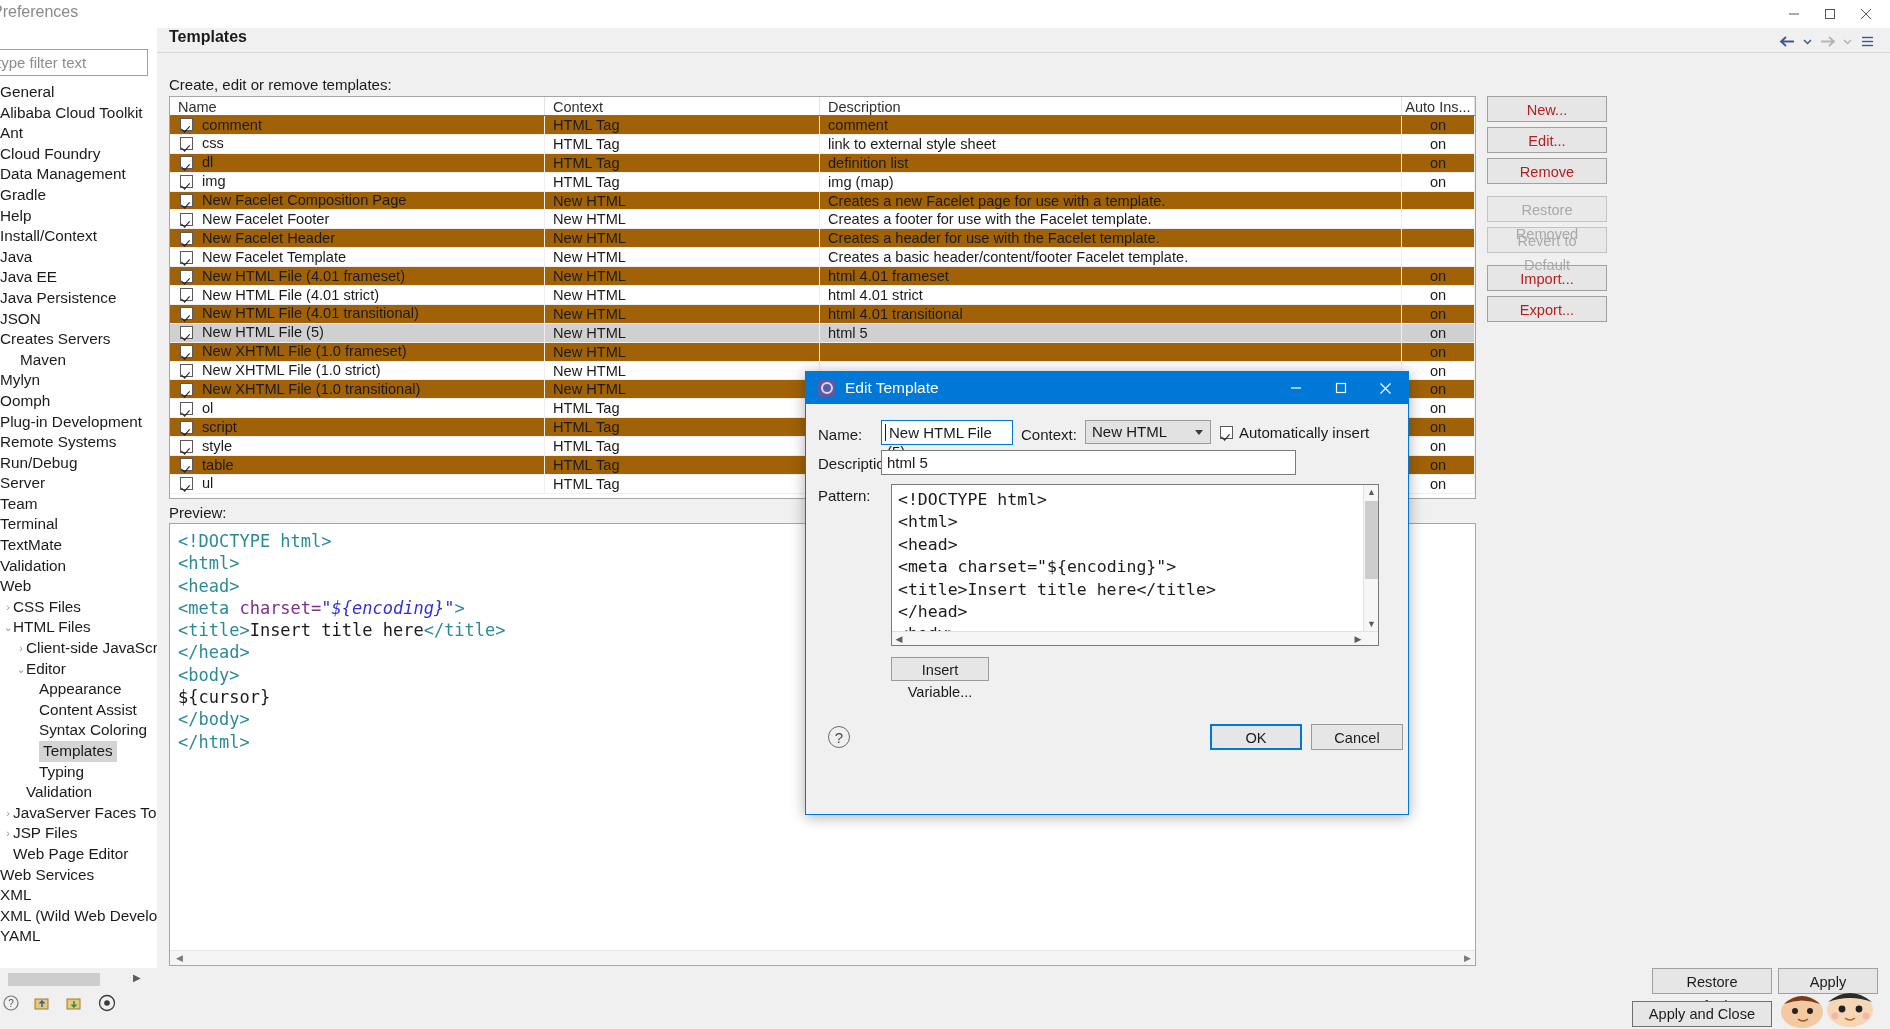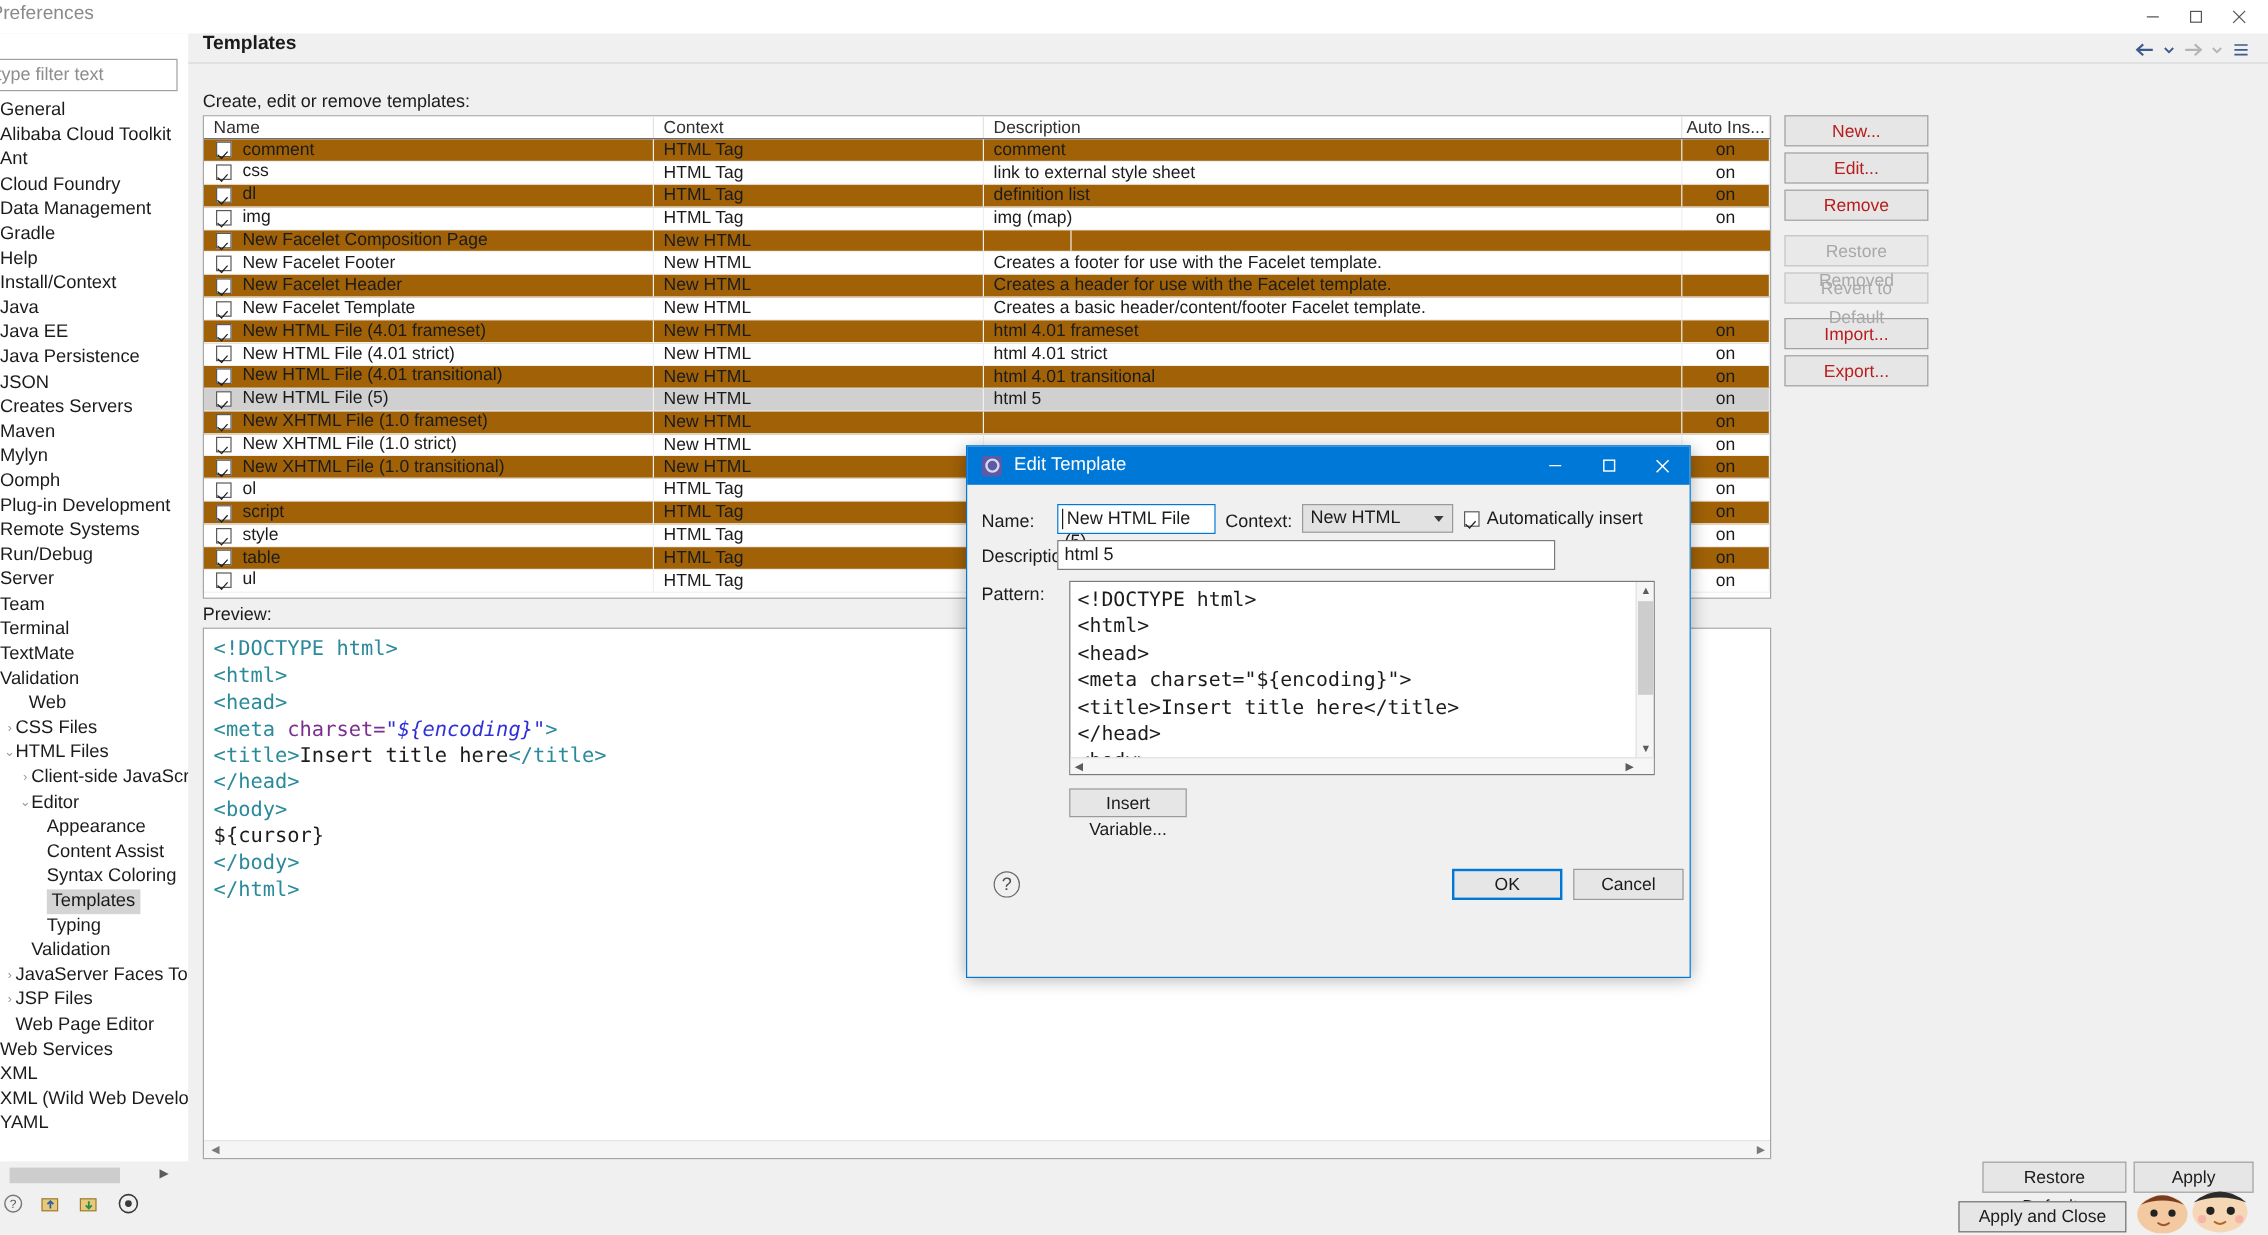--- a/index.html
+++ b/index.html
@@ -228,32 +228,32 @@
         <div class="tnode"><span class="lbl" style="margin-left: 0px;">Cloud Foundry</span></div>
         <div class="tnode"><span class="lbl" style="margin-left: 0px;">Data Management</span></div>
         <div class="tnode"><span class="lbl" style="margin-left: 0px;">Gradle</span></div>
         <div class="tnode"><span class="lbl" style="margin-left: 0px;">Help</span></div>
         <div class="tnode"><span class="lbl" style="margin-left: 0px;">Install/Context</span></div>
         <div class="tnode"><span class="lbl" style="margin-left: 0px;">Java</span></div>
         <div class="tnode"><span class="lbl" style="margin-left: 0px;">Java EE</span></div>
         <div class="tnode"><span class="lbl" style="margin-left: 0px;">Java Persistence</span></div>
         <div class="tnode"><span class="lbl" style="margin-left: 0px;">JSON</span></div>
         <div class="tnode"><span class="lbl" style="margin-left: 0px;">Creates Servers</span></div>
-        <div class="tnode"><span class="lbl" style="margin-left: 0px;">Maven</span></div>
+        <div class="tnode"><span class="lbl" style="margin-left: 0px; padding-left: 20px;">Maven</span></div>
         <div class="tnode"><span class="lbl" style="margin-left: 0px;">Mylyn</span></div>
         <div class="tnode"><span class="lbl" style="margin-left: 0px;">Oomph</span></div>
         <div class="tnode"><span class="lbl" style="margin-left: 0px;">Plug-in Development</span></div>
         <div class="tnode"><span class="lbl" style="margin-left: 0px;">Remote Systems</span></div>
         <div class="tnode"><span class="lbl" style="margin-left: 0px;">Run/Debug</span></div>
         <div class="tnode"><span class="lbl" style="margin-left: 0px;">Server</span></div>
         <div class="tnode"><span class="lbl" style="margin-left: 0px;">Team</span></div>
         <div class="tnode"><span class="lbl" style="margin-left: 0px;">Terminal</span></div>
         <div class="tnode"><span class="lbl" style="margin-left: 0px;">TextMate</span></div>
         <div class="tnode"><span class="lbl" style="margin-left: 0px;">Validation</span></div>
-        <div class="tnode"><span class="lbl" style="margin-left: 0px; padding-left: 24px;">Web</span></div>
+        <div class="tnode"><span class="lbl" style="margin-left: 0px;">Web</span></div>
         <div class="tnode"><span class="arrow" style="left: 1px;">›</span><span class="lbl" style="margin-left: 13px;">CSS Files</span></div>
         <div class="tnode"><span class="arrow" style="left: 1px;">⌄</span><span class="lbl" style="margin-left: 13px;">HTML Files</span></div>
         <div class="tnode"><span class="arrow" style="left: 14px;">›</span><span class="lbl" style="margin-left: 26px;">Client-side JavaScrip</span></div>
         <div class="tnode"><span class="arrow" style="left: 14px;">⌄</span><span class="lbl" style="margin-left: 26px;">Editor</span></div>
         <div class="tnode"><span class="lbl" style="margin-left: 39px;">Appearance</span></div>
         <div class="tnode"><span class="lbl" style="margin-left: 39px;">Content Assist</span></div>
         <div class="tnode"><span class="lbl" style="margin-left: 39px;">Syntax Coloring</span></div>
         <div class="tnode sel"><span class="lbl" style="margin-left: 39px;">Templates</span></div>
         <div class="tnode"><span class="lbl" style="margin-left: 39px;">Typing</span></div>
         <div class="tnode"><span class="lbl" style="margin-left: 26px;">Validation</span></div>
@@ -346,20 +346,21 @@
             <div class="td c-ctx">HTML Tag</div>
             <div class="td c-desc">img     (map)</div>
             <div class="td c-auto">on</div>
           </div>
           <div class="trow alt">
             <div class="td c-name">
               <span class="cbx"></span>
               <span>New Facelet Composition Page</span>
             </div>
             <div class="td c-ctx">New HTML</div>
+            <div class="td c-desc">Creates a new Facelet page for use with a template.</div>
             <div class="td c-auto"></div>
           </div>
           <div class="trow">
             <div class="td c-name">
               <span class="cbx"></span>
               <span>New Facelet Footer</span>
             </div>
             <div class="td c-ctx">New HTML</div>
             <div class="td c-desc">Creates a footer for use with the Facelet template.</div>
             <div class="td c-auto"></div>

